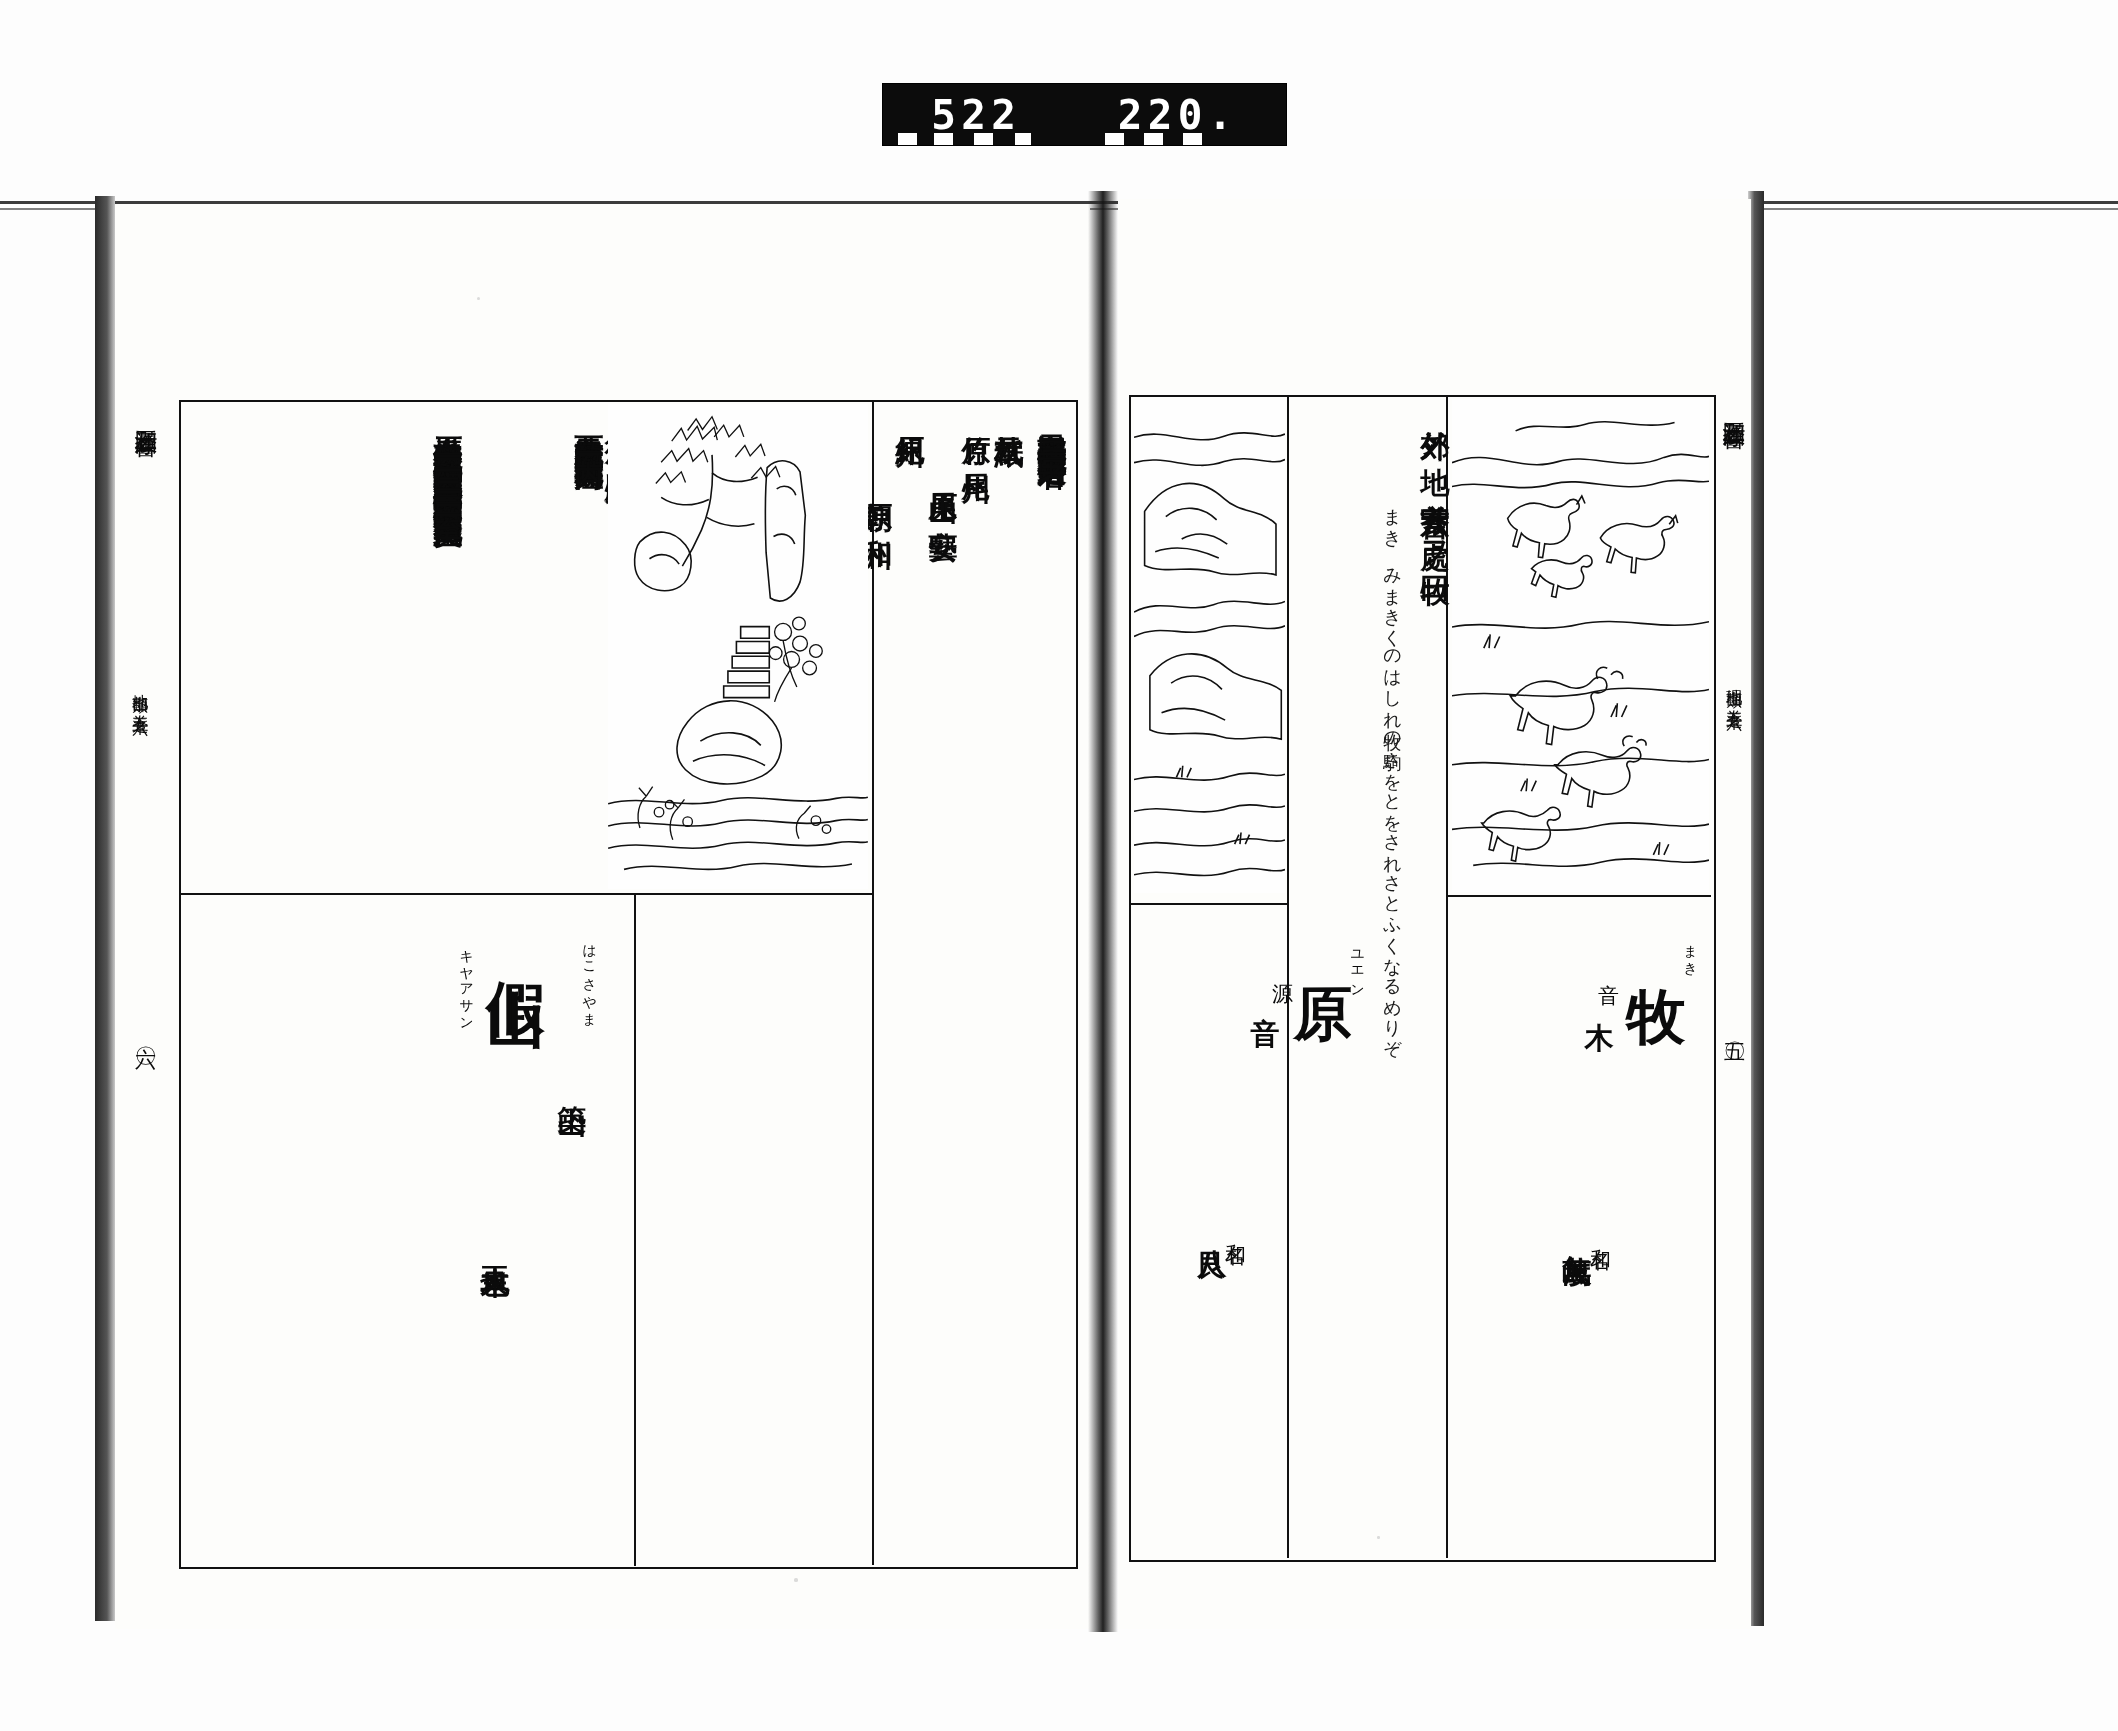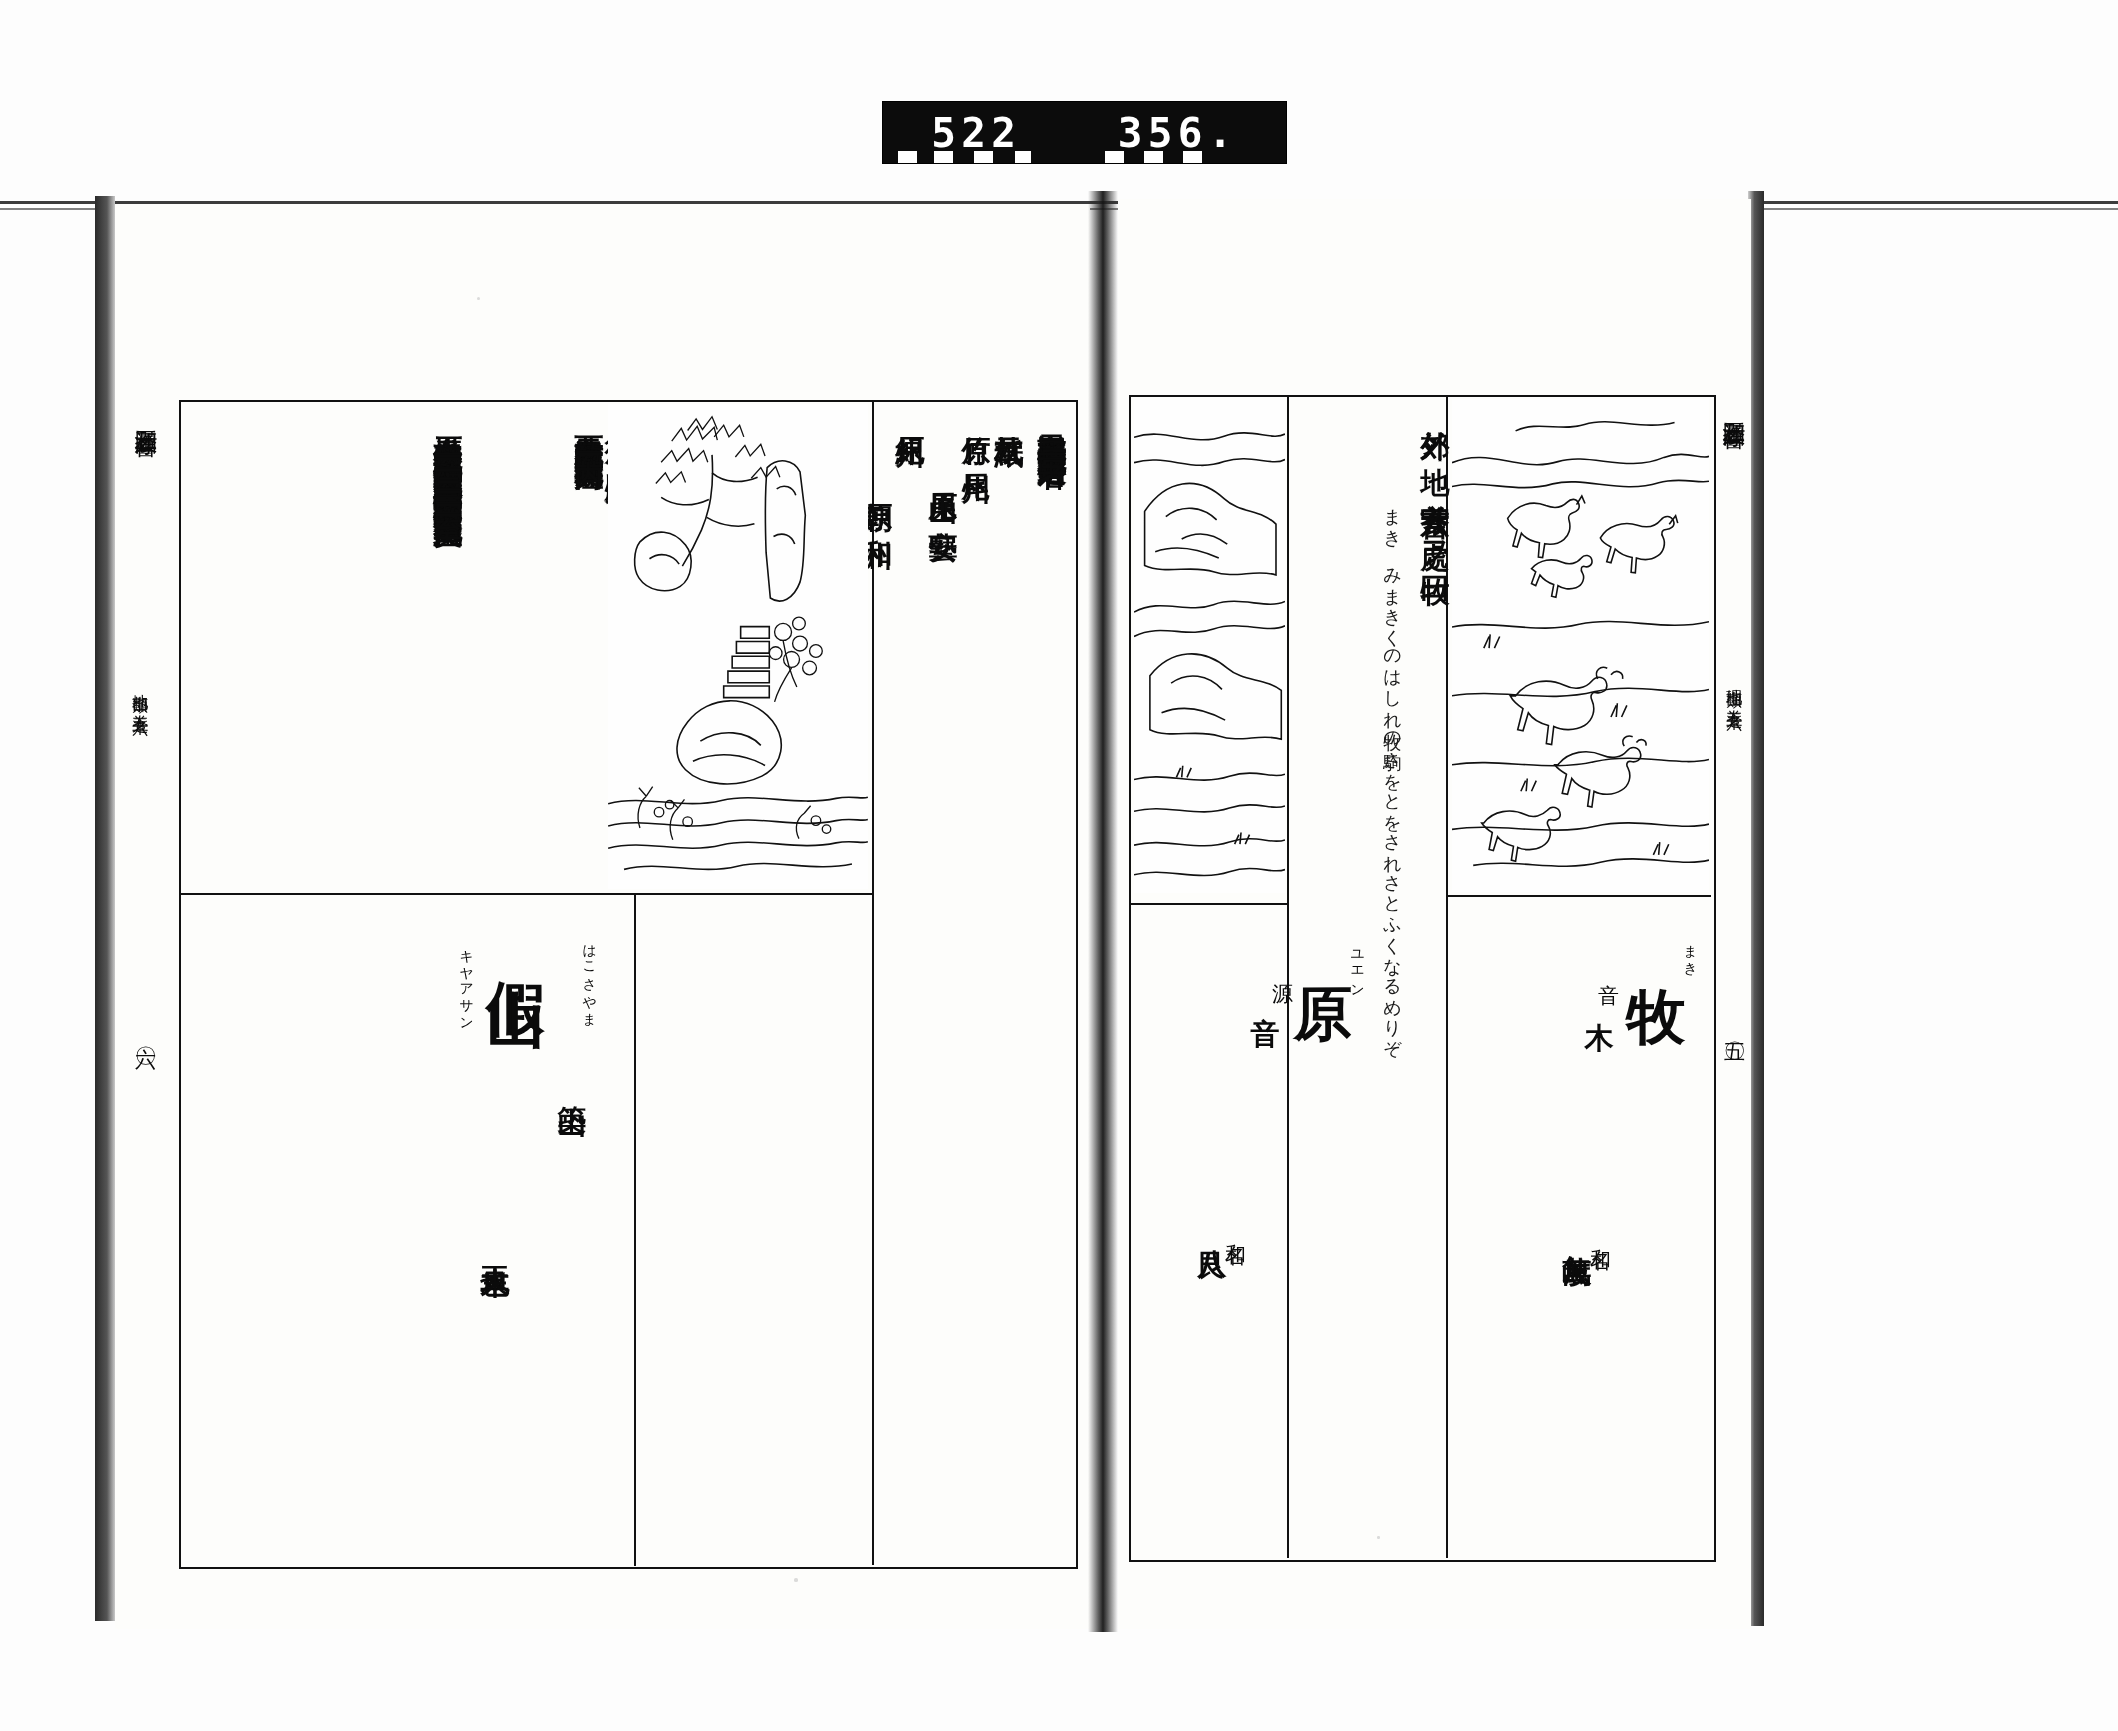--- a/index.html
+++ b/index.html
@@ -56,21 +56,21 @@
     left: 0; top: 201px;
     width: 2119px; height: 3.2px;
     background: #1a1a1a;
     opacity: .85;
   }
   .top-rule.second { top: 208px; height: 1.6px; opacity: .55; }
 
   
   #counter {
     position: absolute;
-    left: 882px; top: 101px;
+    left: 882px; top: 83px;
     width: 403px; height: 61px;
     background: #0c0c0c;
     display: flex;
     align-items: center;
     justify-content: space-around;
     border: 1.6px solid #000;
   }
   #counter .num {
     color: #fff;
     font-family: "DejaVu Sans Mono", monospace;
@@ -166,21 +166,21 @@
 
   <div id="counter">
     <div class="seg s1"></div>
       <div class="seg s2"></div>
       <div class="seg s3"></div>
     <div class="seg s4"></div>
       <div class="seg s5"></div>
       <div class="seg s6"></div>
       <div class="seg s7"></div>
     <span class="num">522</span>
-    <span class="num">356.</span>
+    <span class="num">220.</span>
   </div>
 
   <div class="top-rule"></div>
   <div class="top-rule second"></div>
 
   <div class="page-edge-left"></div>
   <div class="page-edge-right"></div>
 
   <div class="page" id="page-right">
 

